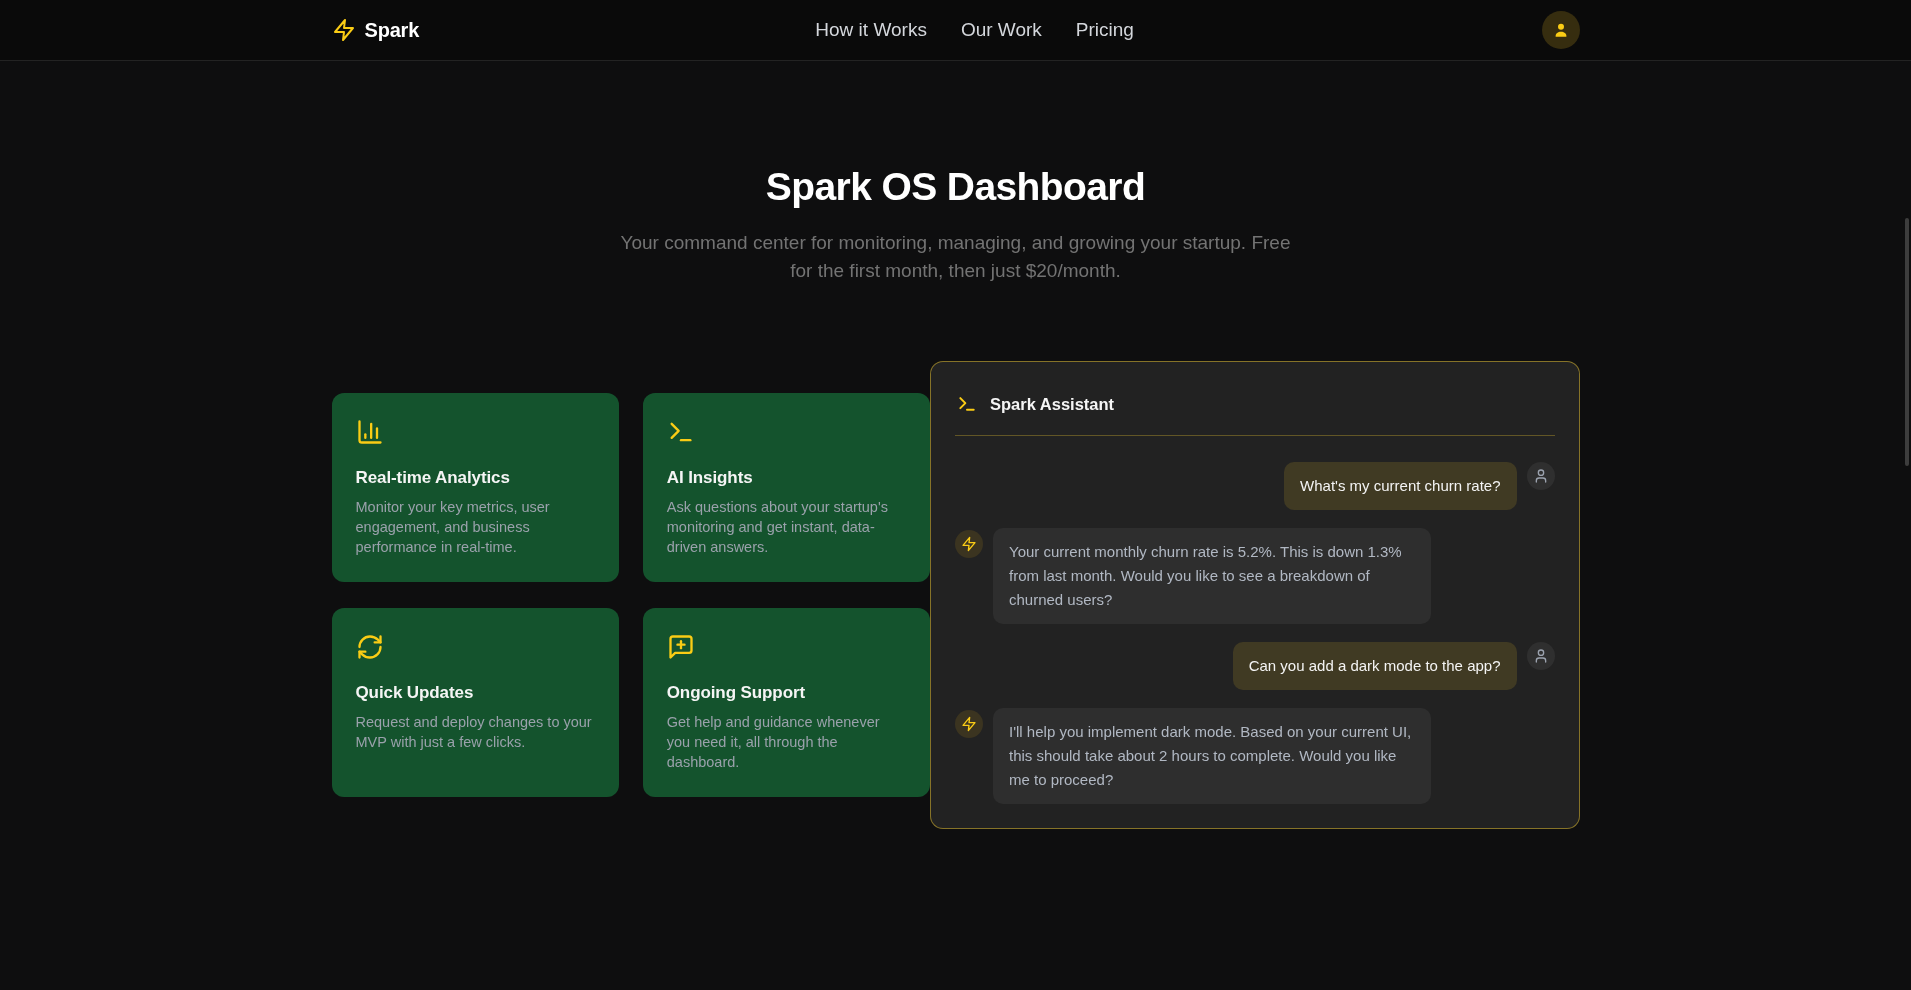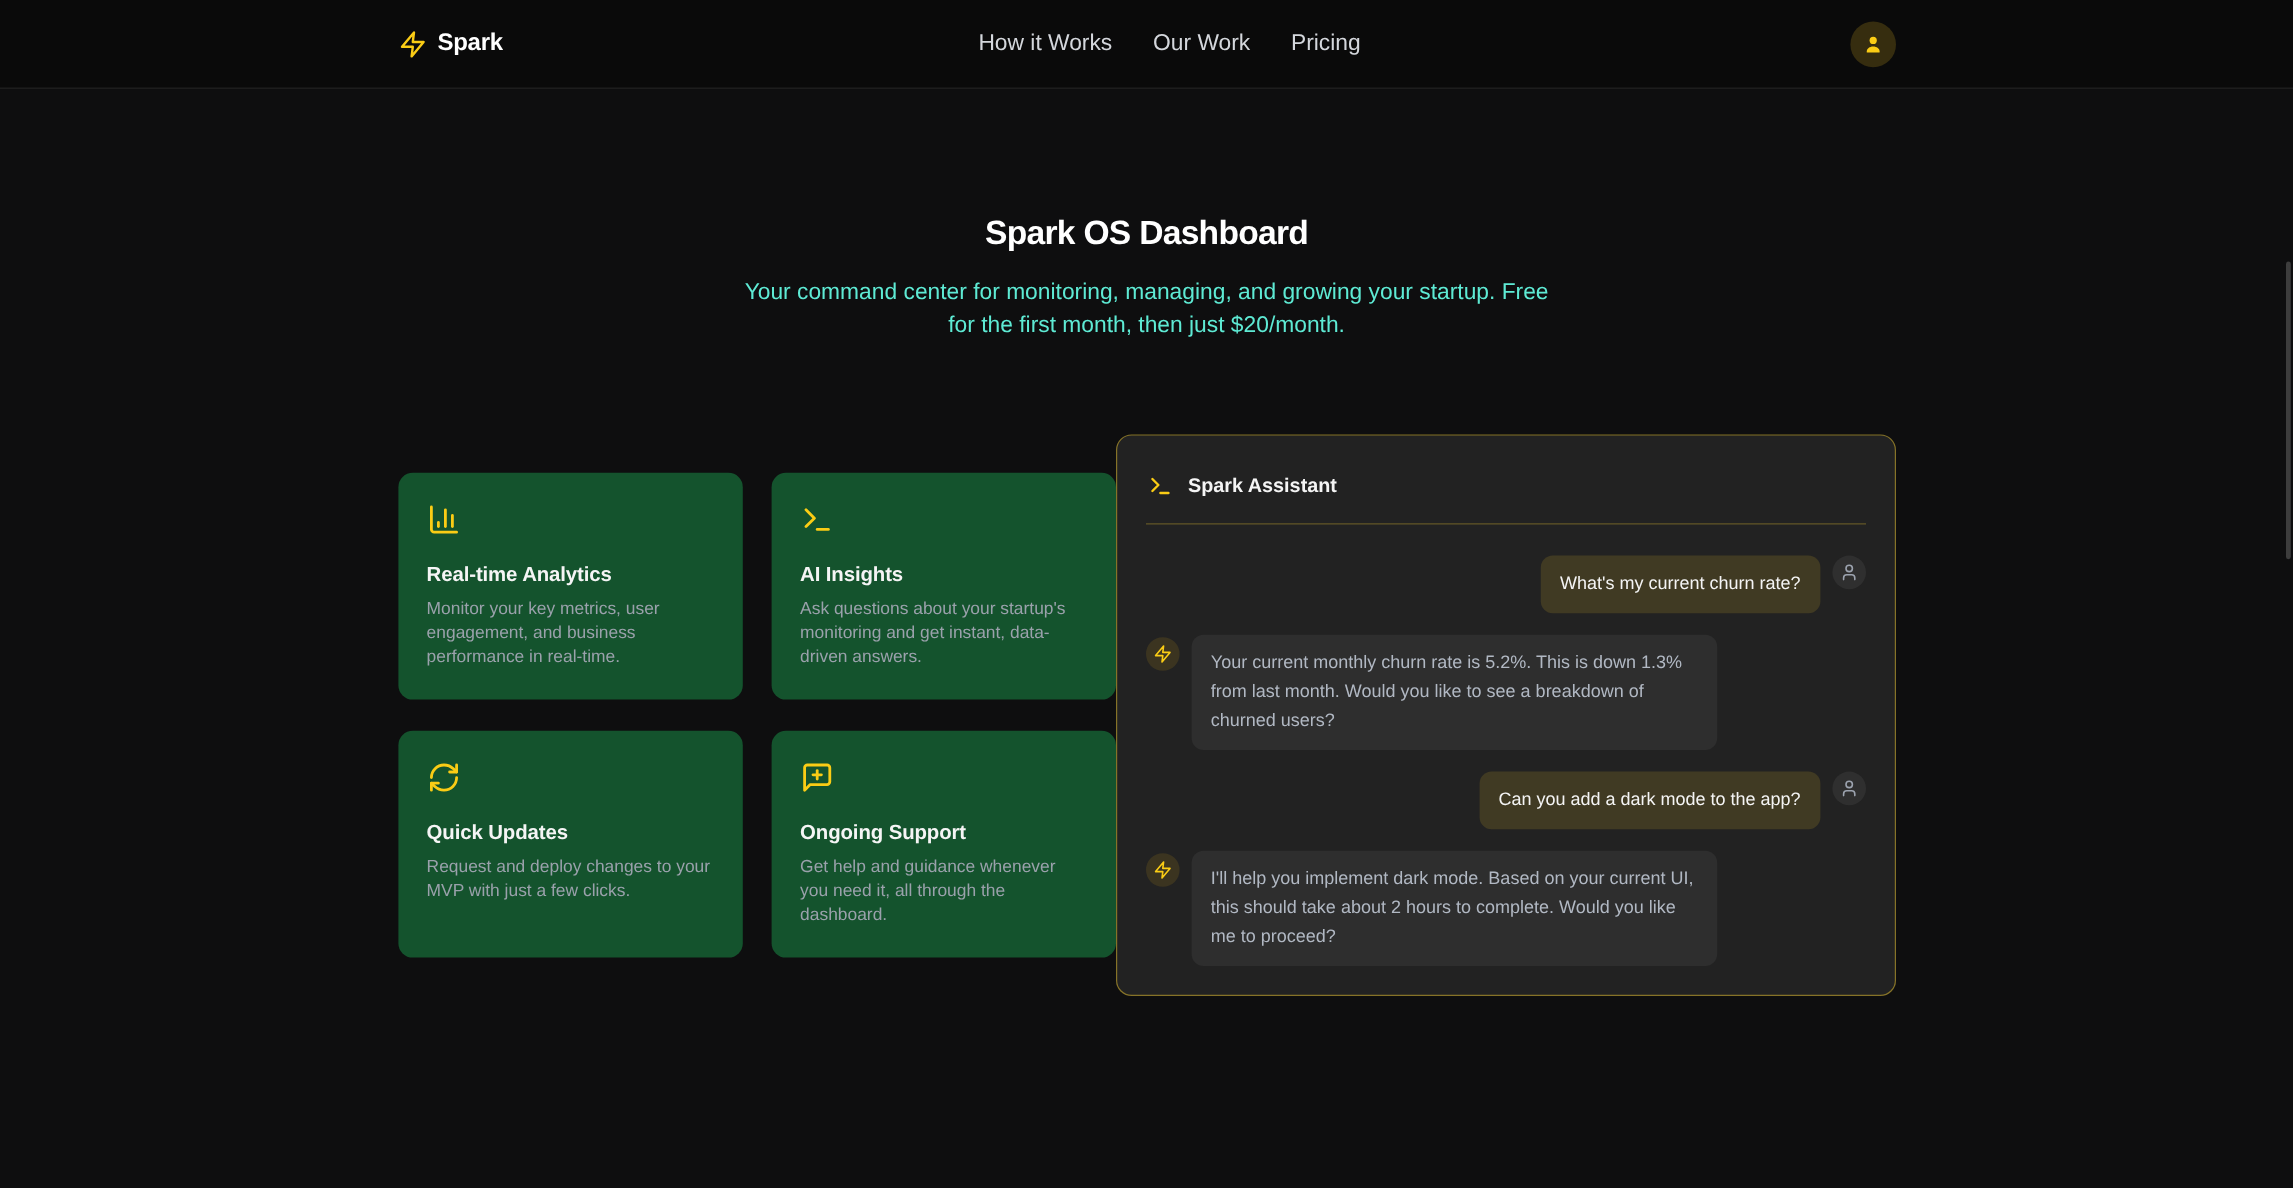--- a/index.html
+++ b/index.html
@@ -8,21 +8,21 @@
     background:#0e0e0f;
     font-family:"Liberation Sans", sans-serif;
     color:#fafafa;
     overflow:hidden;
     position:relative;
   }
   .container { width:1248px; margin:0 auto; }
 
   
   .navbar {
-    height:74px;
+    height:61px;
     background:#0a0a0a;
     border-bottom:1px solid #232323;
     display:flex;
     align-items:center;
     position:relative;
   }
   .nav-inner {
     display:flex;
     align-items:center;
     justify-content:space-between;
@@ -50,31 +50,31 @@
     border-radius:50%;
     background:#362d0f;
     border:none;
     display:flex; align-items:center; justify-content:center;
     cursor:pointer;
   }
 
   
   .hero { text-align:center; padding-top:104px; }
   .hero-title {
-    font-size:28px;
+    font-size:39px;
     font-weight:700;
     letter-spacing:-0.6px;
     color:#ffffff;
   }
   .hero-subtitle {
     margin:20px auto 0;
     max-width:690px;
     font-size:19px;
     line-height:28px;
-    color:#5eead4;
+    color:#737373;
     font-weight:400;
   }
 
   
   .main-section {
     display:flex;
     justify-content:space-between;
     align-items:center;
     margin-top:76px;
   }

